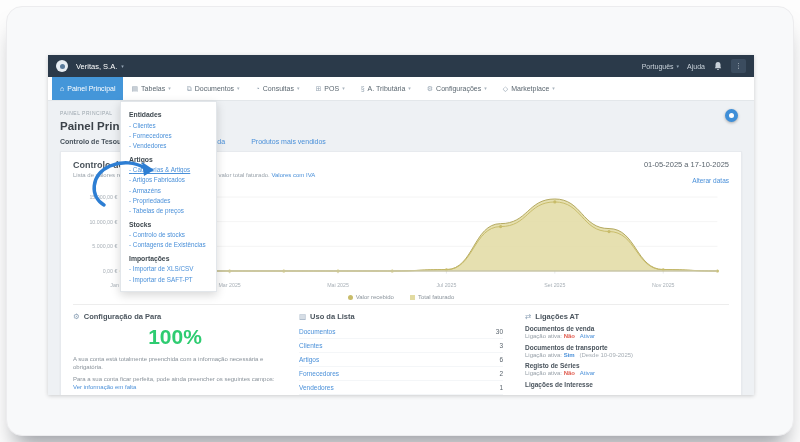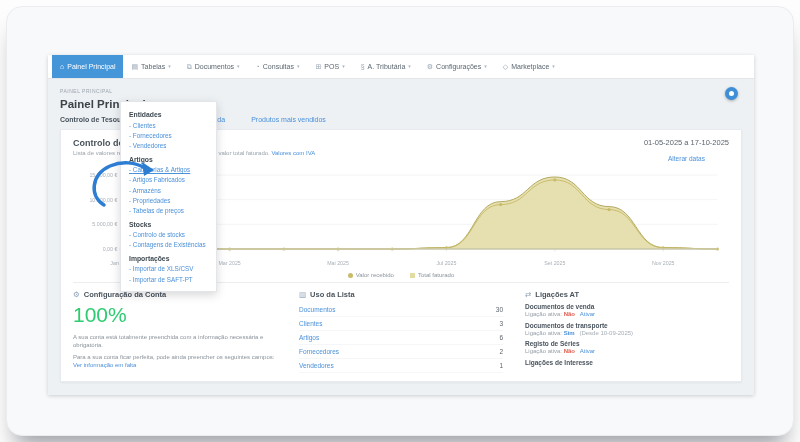--- a/index.html
+++ b/index.html
@@ -38,38 +38,38 @@
   .page-title{font-size:11.5px;font-weight:bold;color:#3c434a;margin-bottom:6px}
   .tabs{display:flex;gap:26px;font-size:7px;margin-bottom:6px}
   .tab{color:#4a90d9;cursor:pointer}
   .tab.active{color:#47525c;font-weight:bold}
 
   .card{background:#fff;border:1px solid #e7eaee;box-shadow:0 1px 2px rgba(0,0,0,.05);padding:8px 12px 8px}
   .panel-head{display:flex;justify-content:space-between;align-items:flex-start}
   .panel-title{font-size:9px;font-weight:bold;color:#49525a}
   .panel-sub{font-size:6px;color:#9aa3ab;margin-top:2px}
   .link{color:#4a90d9;cursor:pointer;text-decoration:none}
-  .dates{text-align:center}
+  .dates{text-align:right}
   .date-range{font-size:7.5px;color:#5a646d}
   .change-dates{font-size:6.5px;margin-top:2px;display:inline-block}
 
   .chart{display:block;width:100%;height:104px;margin-top:2px}
   .legend{display:flex;justify-content:center;gap:16px;font-size:6px;color:#8b949c;margin:1px 0 4px}
   .legend-item{display:flex;align-items:center;gap:3px}
   .mark{width:5px;height:5px;display:inline-block;background:#d6cd8a}
   .mark.circle{border-radius:50%}
 
   .divider{border:none;border-top:1px solid #ededed;margin:3px 0 7px}
 
   .cols{display:flex;gap:22px}
   .col{flex:1;min-width:0}
   .colhead{display:flex;align-items:center;gap:4px;font-size:7.5px;font-weight:bold;color:#4a545d;margin-bottom:4px}
   .colhead .ic{color:#8fa3b8;font-size:7.5px;font-weight:normal}
 
-  .percent{font-size:21px;font-weight:normal;margin:3px 0 6px;color:#2ecc71}
+  .percent{font-size:21px;font-weight:bold;text-align:center;margin:3px 0 6px;color:#2ecc71}
   .setup-text{font-size:6px;color:#8a939b;line-height:1.4;margin-bottom:3px}
 
   .usage-row{display:flex;justify-content:space-between;font-size:6.5px;padding:3px 0;border-bottom:1px solid #f4f6f8}
   .usage-row .lbl{color:#4a90d9;cursor:pointer}
   .usage-row .val{color:#59636c}
 
   .at-row{margin-bottom:4.5px}
   .at-label{font-size:6.5px;font-weight:bold;color:#4a545d}
   .at-status{font-size:6px;color:#98a1a9;margin-top:1px}
   .at-status [data-v="Não"]{color:#e05c4f;font-weight:bold}
@@ -90,20 +90,44 @@
   .beacon{position:absolute;right:16px;top:8px;width:13px;height:13px;border-radius:50%;background:#3f8fd8;
           border:none;cursor:pointer;box-shadow:0 1px 3px rgba(0,0,0,.3);z-index:10}
   .beacon::after{content:"";position:absolute;left:4px;top:4px;width:5px;height:5px;border-radius:50%;background:#fff}
 </style>
 </head>
 <body>
 
 <div class="frame">
   <div class="screen">
 
+    <header class="navbar">
+      <div class="nav-left">
+        <span class="logo">
+            <i></i>
+          </span>
+        <span class="company">
+          <span class="name">Veritas, S.A.</span>
+          <span class="caret">▾</span>
+        </span>
+      </div>
+      <div class="nav-right">
+        <span class="nav-link">
+          <span>Português</span>
+          <span class="caret">▾</span>
+        </span>
+        <span class="nav-link">Ajuda</span>
+        <span class="bell">
+          <svg viewBox="0 0 10 10" width="10" height="10">
+              <path d="M5 1 C3.3 1 2.5 2.2 2.5 3.8 L2.5 6 L1.8 7.2 L8.2 7.2 L7.5 6 L7.5 3.8 C7.5 2.2 6.7 1 5 1 Z M4 8 a1 1 0 0 0 2 0 Z" fill="#c9d2da"></path>
+            </svg>
+        </span>
+        <span class="apps-btn">⋮</span>
+      </div>
+    </header>
 
     <nav class="menubar">
       <div class="mitem active">
         <span class="ic">⌂</span>
         <span>Painel Principal</span>
       </div>
       <div class="mitem">
         <span class="ic">▤</span>
         <span>Tabelas</span>
         <span class="caret">▾</span>
@@ -216,21 +240,21 @@
           </span>
         </div>
 
         <hr class="divider">
 
         <div class="cols">
 
           <div class="col">
             <div class="colhead">
               <span class="ic">⚙</span>
-              <span>Configuração da Conta</span>
+              <span>Configuração da Para</span>
             </div>
             <div class="percent" style="color: rgb(46, 204, 113);">100%</div>
             <p class="setup-text">A sua conta está totalmente preenchida com a informação necessária e obrigatória.</p>
             <p class="setup-text">
               <span>Para a sua conta ficar perfeita, pode ainda preencher os seguintes campos:</span>
               <span class="link">Ver informação em falta</span>
             </p>
           </div>
 
           <div class="col">

